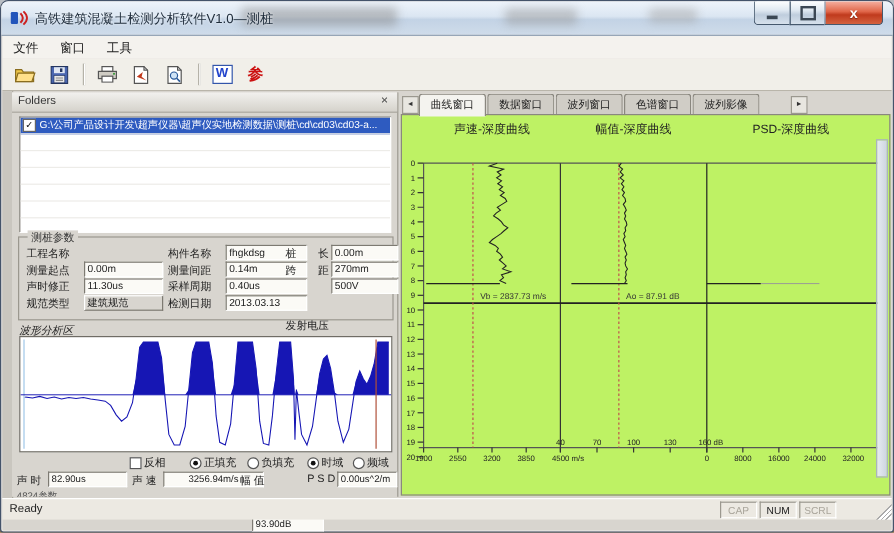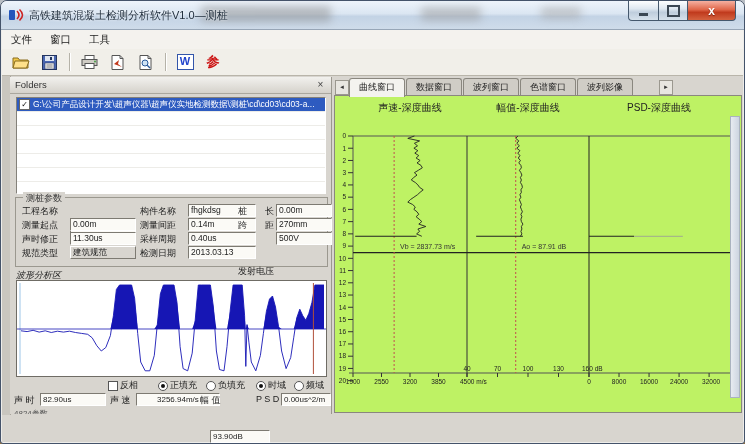--- a/index.html
+++ b/index.html
@@ -370,13 +370,22 @@
             <text x="367.1028277634962" y="288" font-size="6.5" text-anchor="start" fill="#222">32000</text>
             <line x1="254" y1="40" x2="254" y2="277" stroke="#222"></line>
             <line x1="254" y1="140.31306" x2="299.03856041131104" y2="140.31306" stroke="#222" stroke-width="1.1"></line>
             <line x1="299.03856041131104" y1="140.31306" x2="347.8303341902314" y2="140.31306" stroke="#999" stroke-width="0.8"></line>
           </svg>
         <div class="vscroll"></div>
       </div>
     </div>
   </div>
 
+  <div class="statusbar">
+    <div class="status-left">Ready</div>
+    <div id="statuscells">
+        <div class="scell" style="right: 112px;">CAP</div>
+        <div class="scell on" style="right: 79px;">NUM</div>
+        <div class="scell" style="right: 46px;">SCRL</div>
+      </div>
+    <div class="grip"></div>
+  </div>
 </div>
 
 </body></html>

